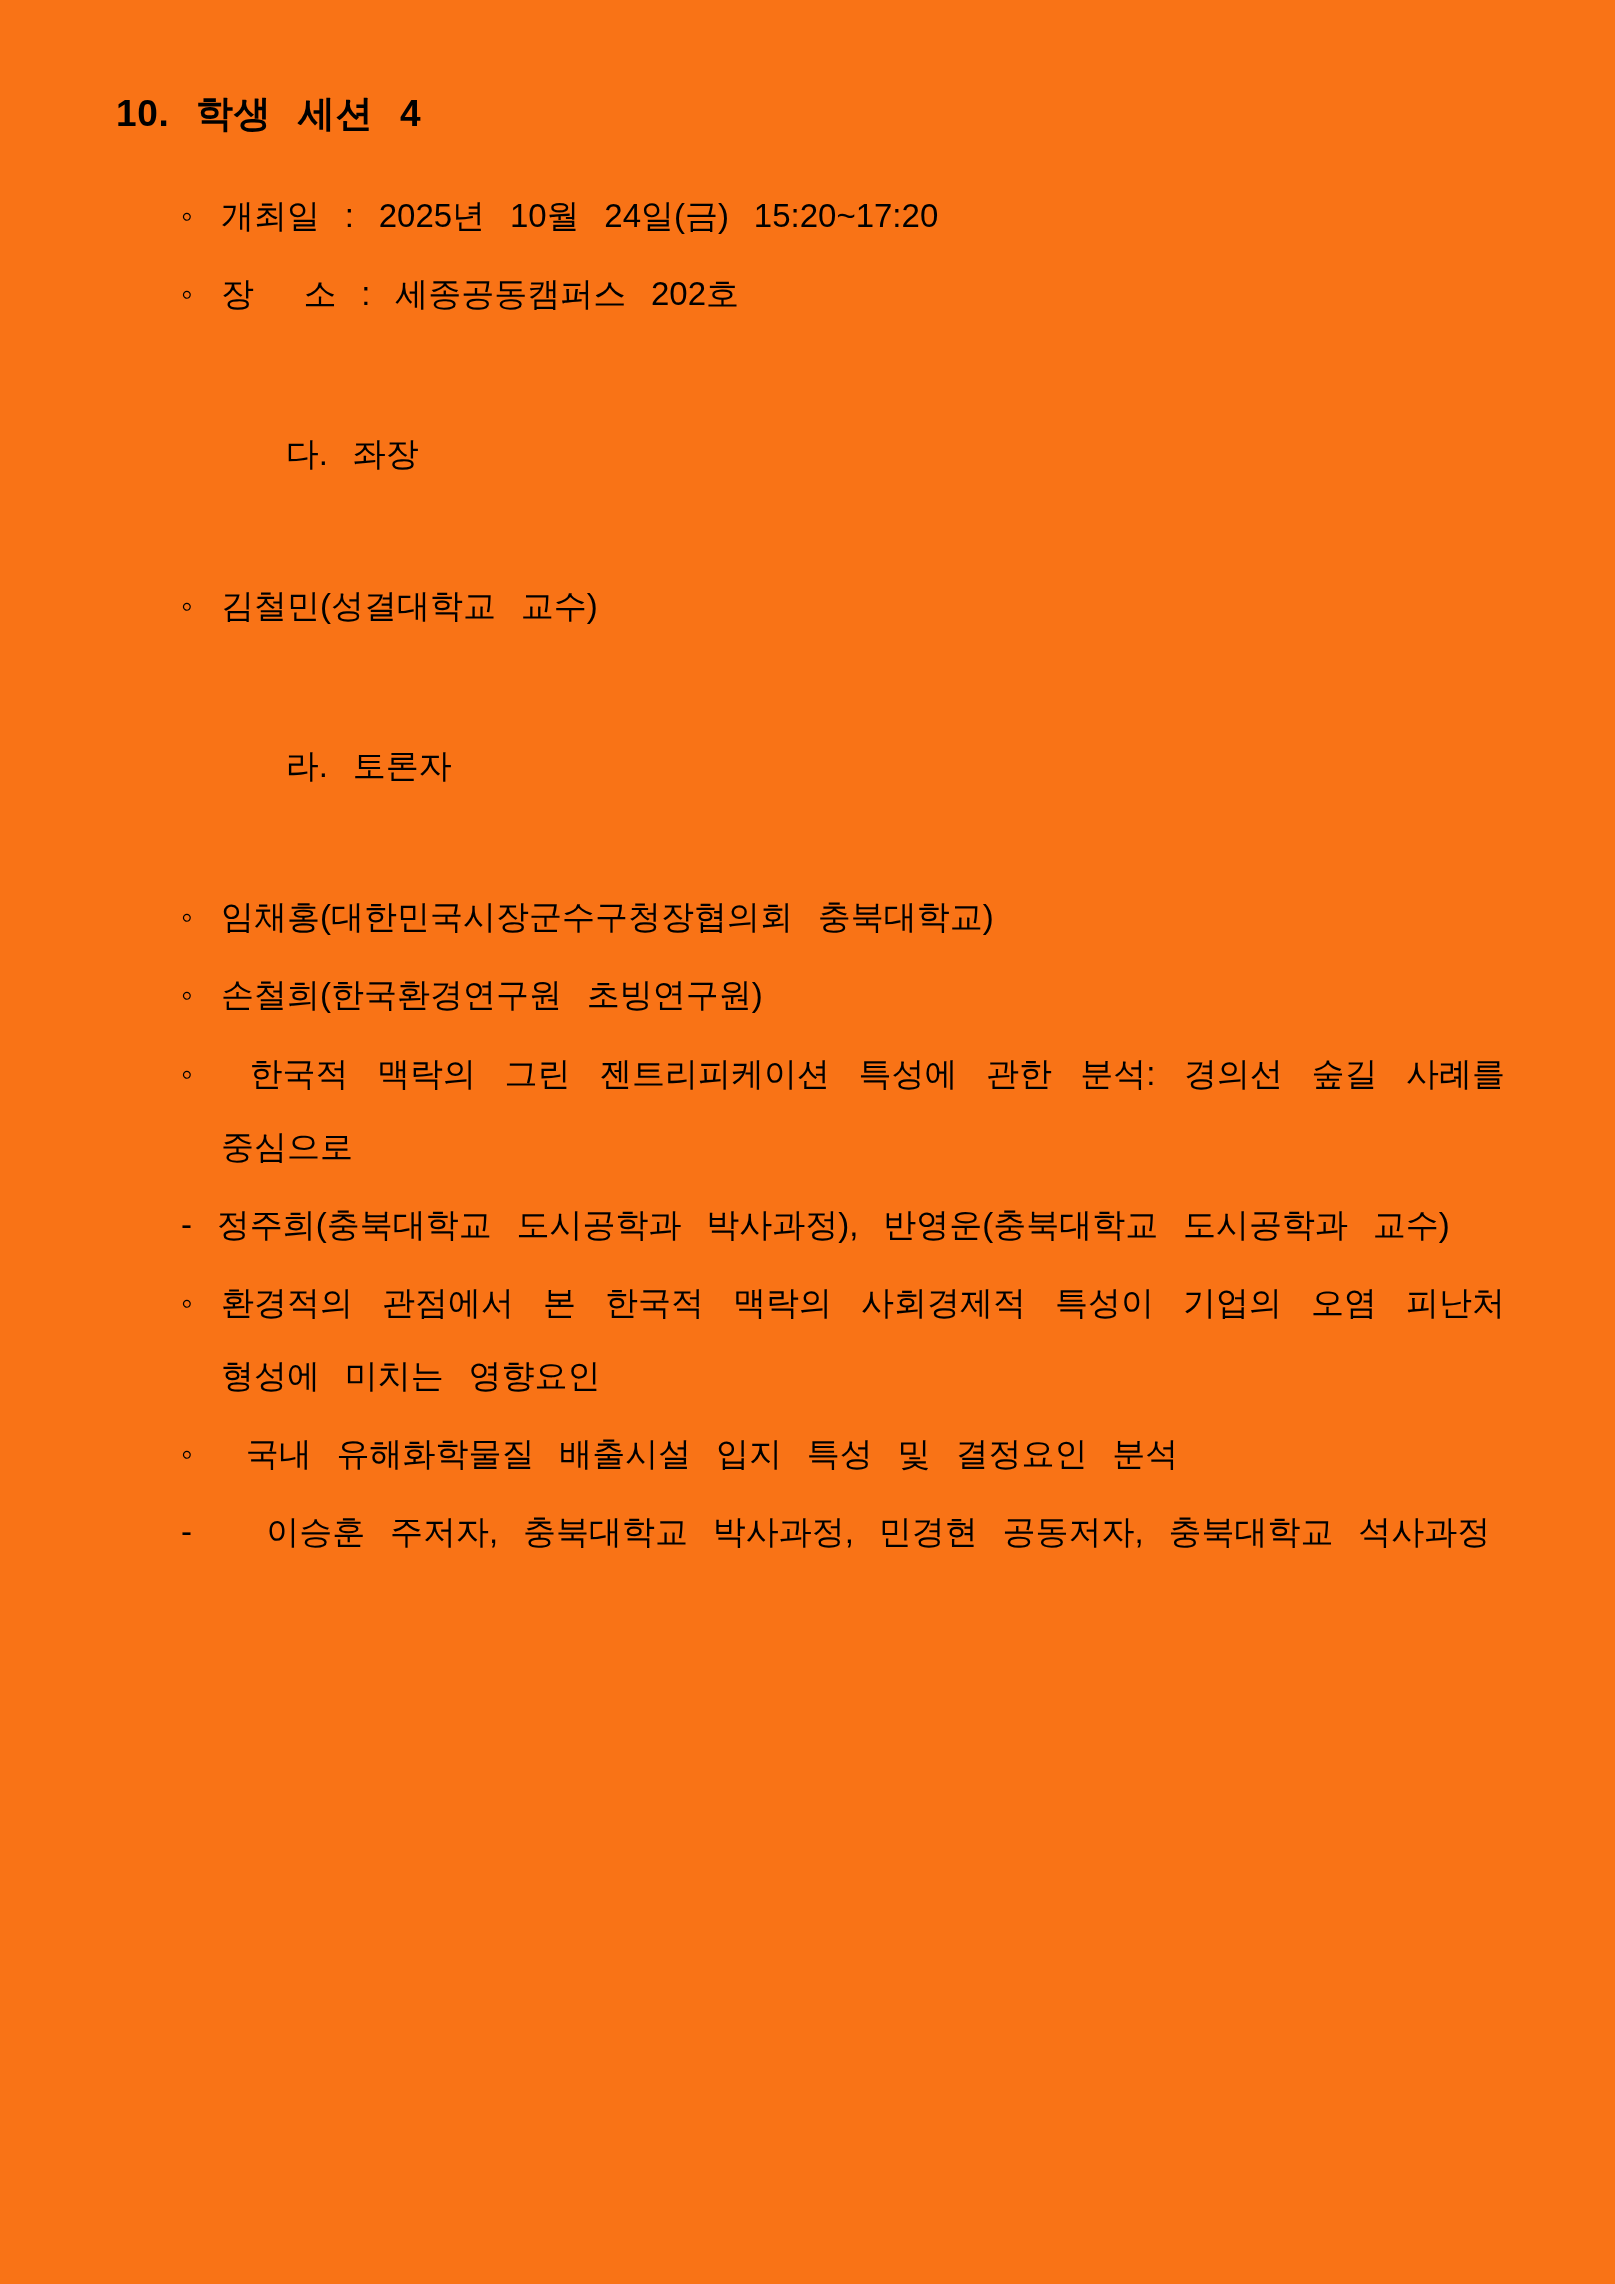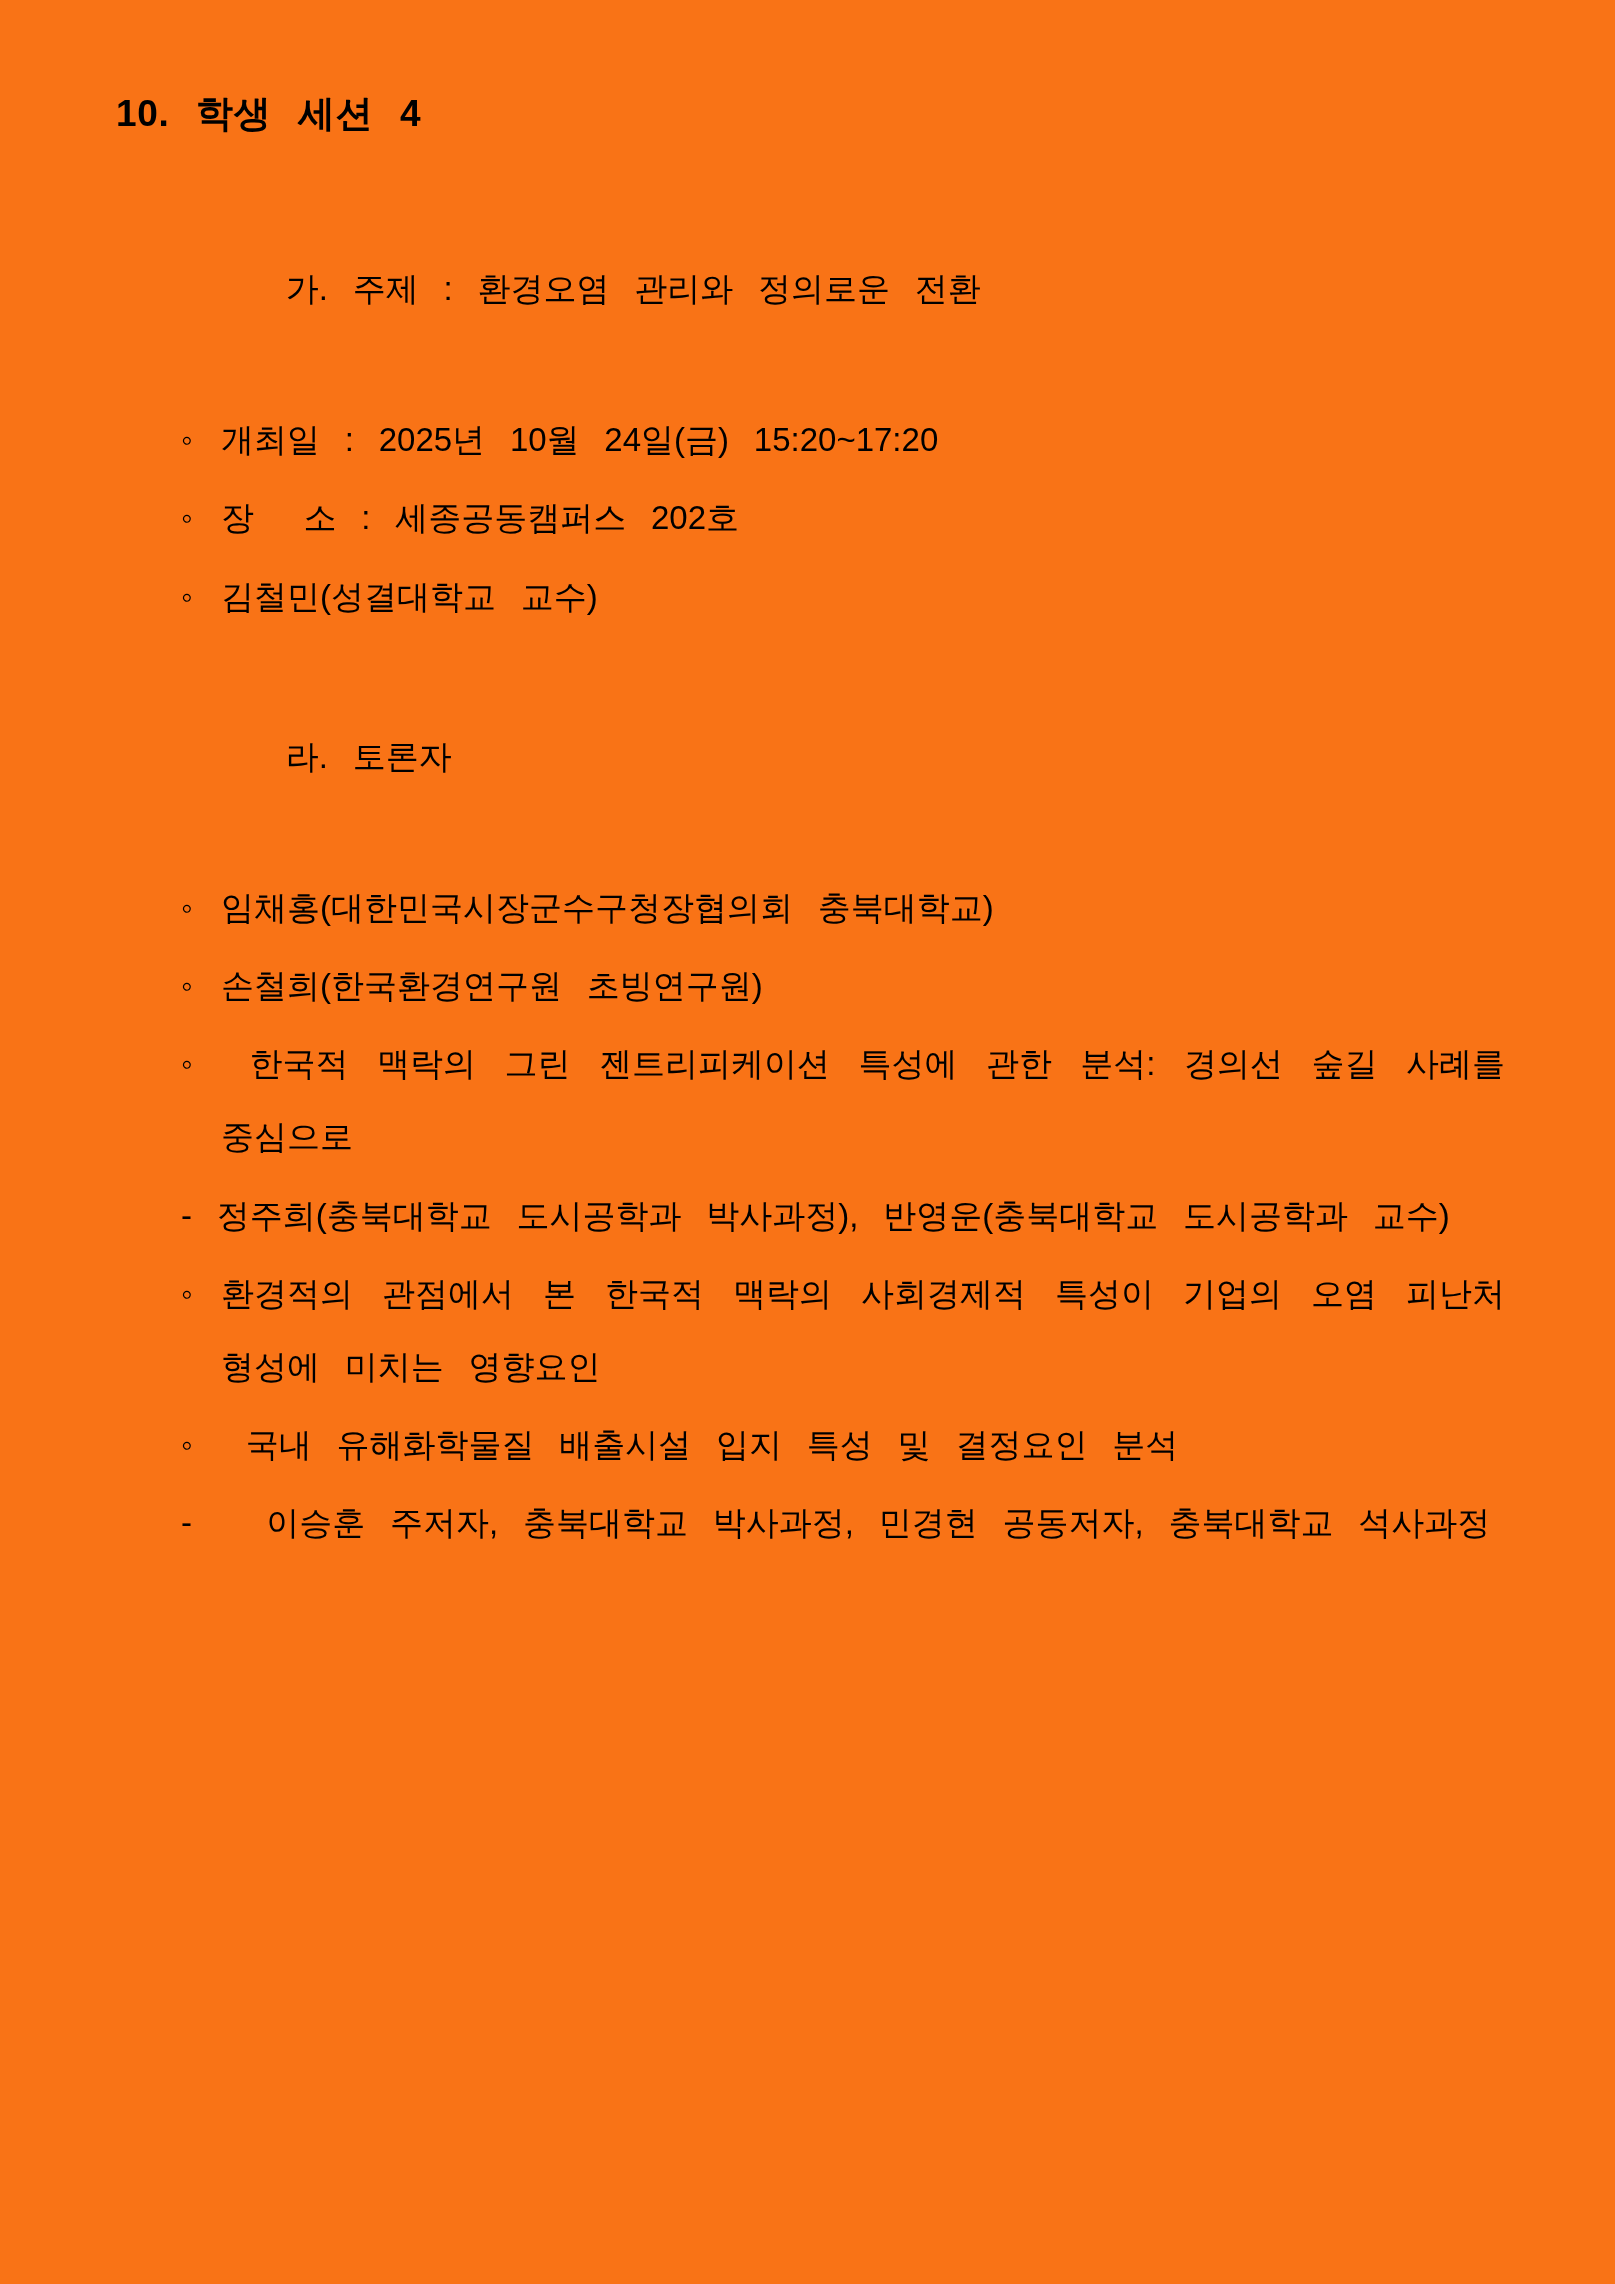--- a/index.html
+++ b/index.html
@@ -53,26 +53,20 @@
     text-align: justify;
     white-space: pre-wrap;
   }
 </style>
 </head>
 <body>
 
 <div class="page">
   <h1 class="title">10. 학생 세션 4</h1>
   <div id="sections">
-  <div class="sec">
-    <div class="sec-head">
-      <span class="sec-label">가.</span><span class="sec-heading">주제 : 환경오염 관리와 정의로운 전환</span>
-    </div>
-    <div></div>
-  </div>
 
   <div class="sec">
     <div>
   <div class="item">
     <div class="item-row">
       <span class="bullet">◦</span>
       <div class="item-text">개최일 : 2025년 10월 24일(금) 15:20~17:20</div>
     </div>
     <div></div>
   </div>
@@ -81,20 +75,23 @@
     <div class="item-row">
       <span class="bullet">◦</span>
       <div class="item-text">장  소 : 세종공동캠퍼스 202호</div>
     </div>
     <div></div>
   </div>
 </div>
   </div>
 
   <div class="sec">
+    <div class="sec-head">
+      <span class="sec-label">다.</span><span class="sec-heading">좌장</span>
+    </div>
     <div>
   <div class="item">
     <div class="item-row">
       <span class="bullet">◦</span>
       <div class="item-text">김철민(성결대학교 교수)</div>
     </div>
     <div></div>
   </div>
 </div>
   </div>

